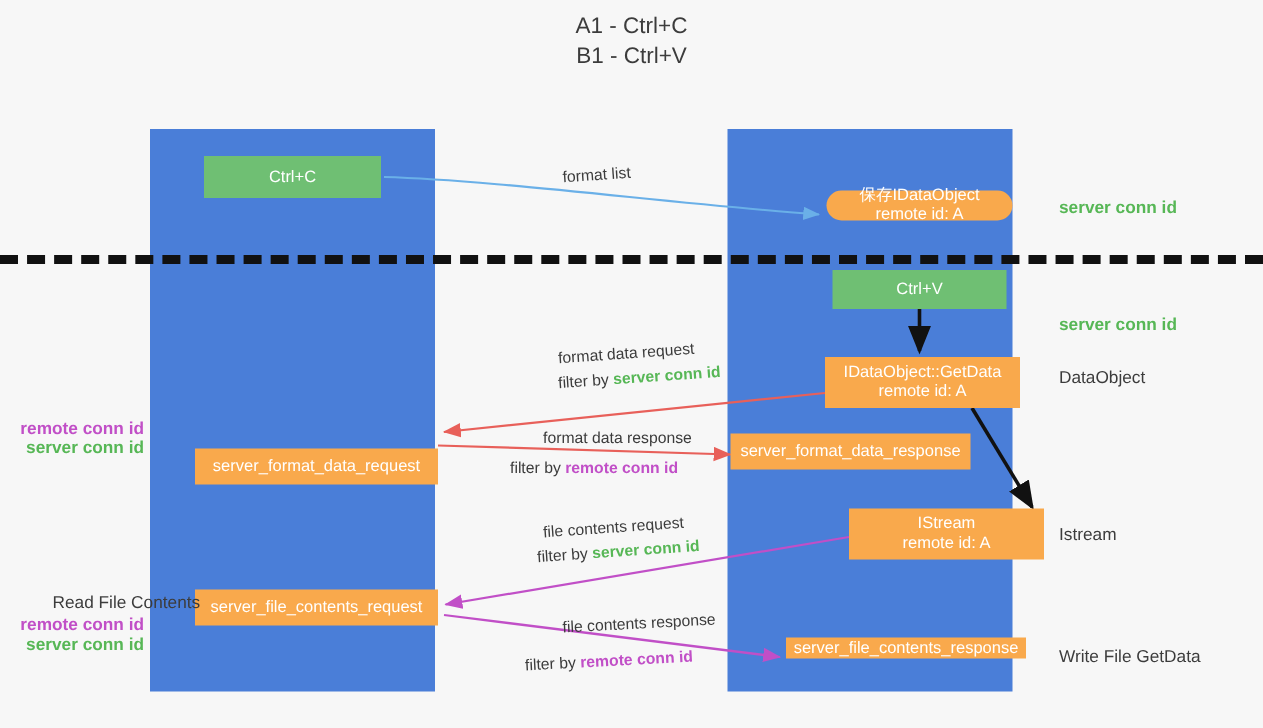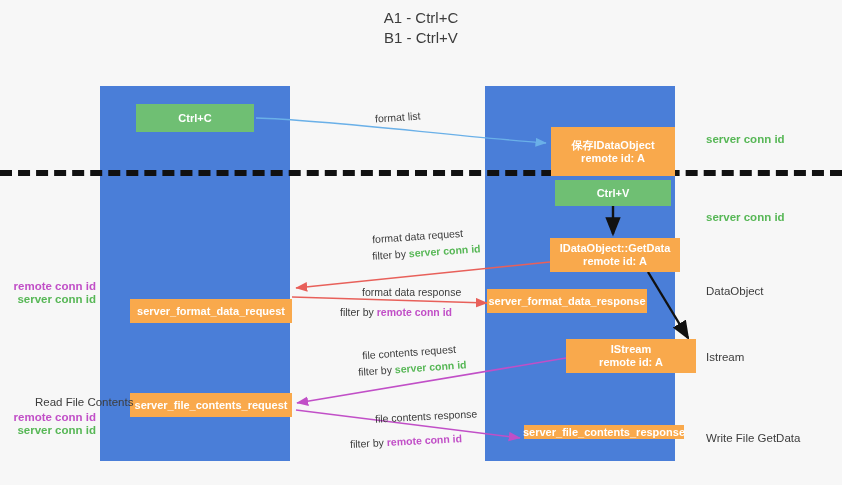--- a/index.html
+++ b/index.html
@@ -41,21 +41,20 @@
     border-top:6px dashed #111;
   }
 
   .node{
     position:absolute;
     display:flex;flex-direction:column;
     align-items:center;justify-content:center;
     color:#ffffff;font-size:11px;line-height:13px;
     text-align:right;box-sizing:border-box;
     padding:3px 6px;
-    font-weight:bold;
   }
   .node .ln{display:block;white-space:nowrap;}
   .green{background:#6fbf73;}
   .orange{background:#f9a94c;}
 
   .ann{
     position:absolute;font-size:11.5px;line-height:14px;
     color:#3c3c3c;white-space:nowrap;
   }
   .ann.green-t{color:#57b756;font-weight:bold;}
@@ -130,21 +129,21 @@
   </div>
 
   <div class="node orange" style="left:130px;top:277px;width:162px;height:24px;margin-top:22px;">
     <span class="ln">server_format_data_request</span>
   </div>
 
   <div class="node orange" style="left:130px;top:393px;width:162px;height:24px;">
     <span class="ln">server_file_contents_request</span>
   </div>
 
-  <div class="node orange" style="left:551px;top:127px;width:124px;height:49px;">
+  <div class="node orange" style="left:551px;top:127px;width:124px;height:20px;border-radius:12px;">
     <span class="ln">保存IDataObject</span>
     <span class="ln">remote id: A</span>
   </div>
 
   <div class="node green" style="left:555px;top:180px;width:116px;height:26px;">
     <span class="ln">Ctrl+V</span>
   </div>
 
   <div class="node orange" style="left:550px;top:238px;width:130px;height:34px;">
     <span class="ln">IDataObject::GetData</span>
@@ -183,21 +182,21 @@
     <span>filter by </span><b class="g">server conn id</b>
   </div>
 
   <div class="edge-label" style="left:375px;top:409px;transform:rotate(-3deg);">file contents response</div>
   <div class="edge-label" style="left:350px;top:434px;transform:rotate(-3deg);">
     <span>filter by </span><b class="m">remote conn id</b>
   </div>
 
   <div class="ann green-t right" style="left:706px;top:132px;">server conn id</div>
   <div class="ann green-t right" style="left:706px;top:210px;">server conn id</div>
-  <div class="ann right" style="left:706px;top:245px;margin-top:39px;">DataObject</div>
+  <div class="ann right" style="left:706px;top:245px;">DataObject</div>
   <div class="ann right" style="left:706px;top:350px;">Istream</div>
   <div class="ann right" style="left:706px;top:431px;">Write File GetData</div>
 
   <div class="ann mag-t leftcol" style="left:0px;top:279px;width:96px;">remote conn id</div>
   <div class="ann green-t leftcol" style="left:0px;top:292px;width:96px;">server conn id</div>
 
   <div class="ann leftcol" style="left:0px;top:395px;width:96px;margin-left:35px;">Read File Contents</div>
   <div class="ann mag-t leftcol" style="left:0px;top:410px;width:96px;">remote conn id</div>
   <div class="ann green-t leftcol" style="left:0px;top:423px;width:96px;">server conn id</div>
 

